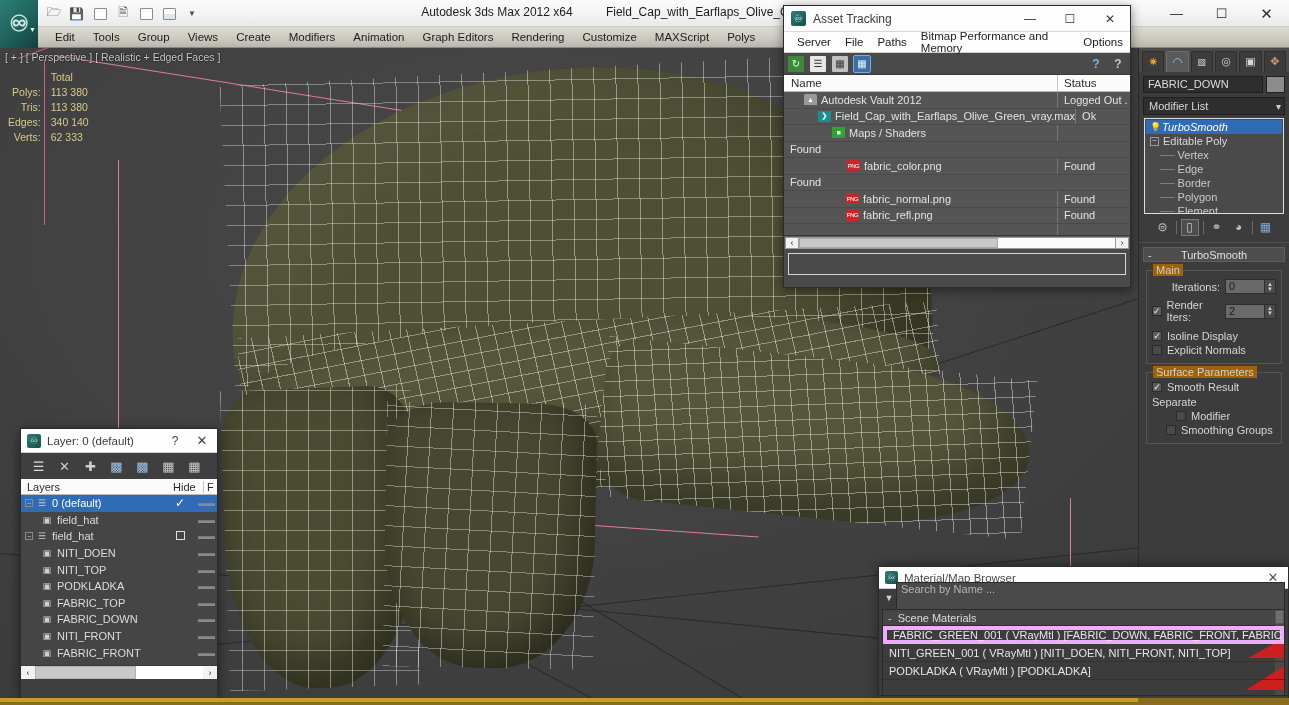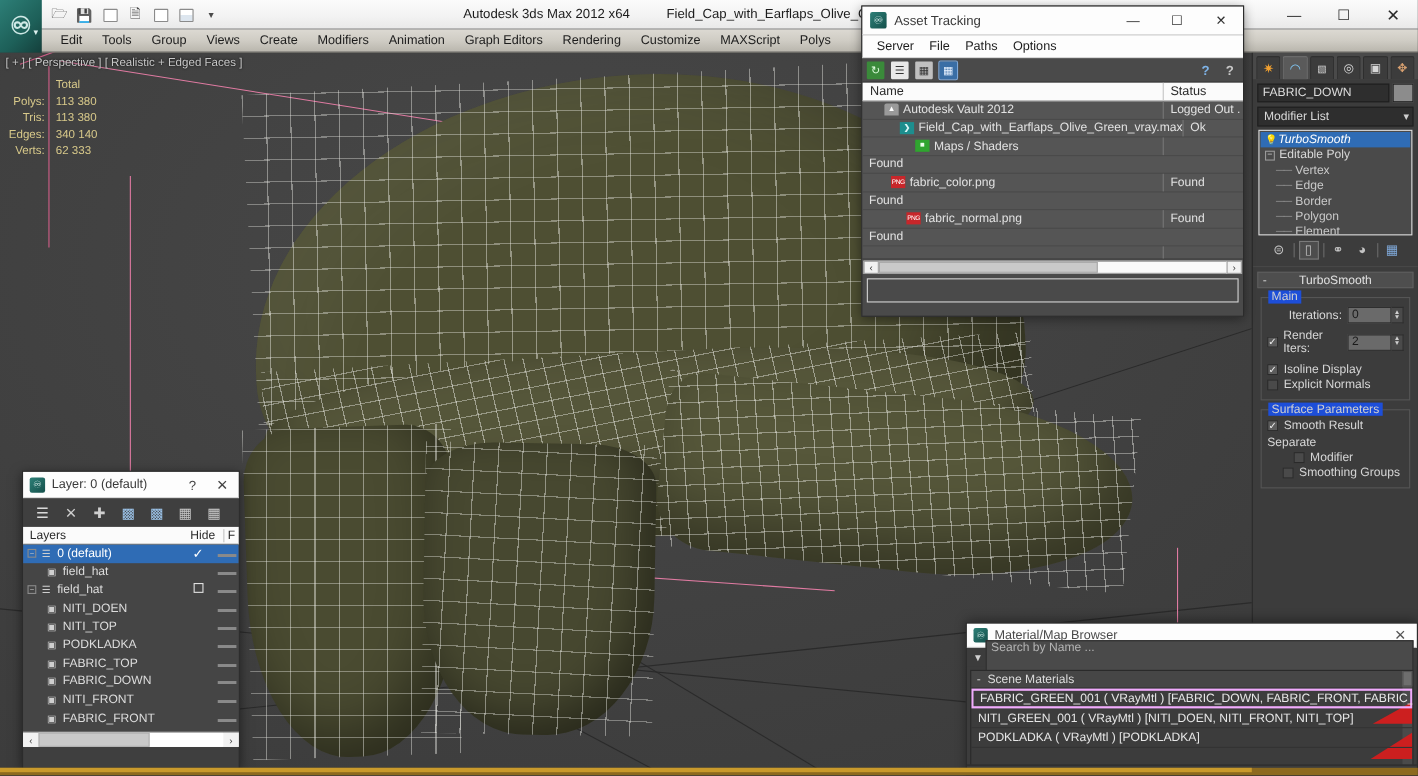--- a/index.html
+++ b/index.html
@@ -187,21 +187,21 @@
   .rollup-hdr {
     height:15px; background:#4e4e4e; border:1px solid #5e5e5e;
     display:flex; align-items:center; justify-content:center; position:relative;
     color:#e0e0e0; font-size:11px;
   }
   .rollup-hdr .mn { position:absolute; left:4px; color:#cfcfcf; }
   .grp {
     border:1px solid #555; margin:8px 3px 5px 3px; padding:6px 5px 5px 5px; position:relative;
   }
   .grp > .gt {
-    position:absolute; top:-7px; left:6px; background:#1d4ed8; padding:0 3px;
+    position:absolute; top:-7px; left:6px; background:#a16207; padding:0 3px;
     color:#cfcfcf; font-size:11px;
   }
   .frow { display:flex; align-items:center; margin:2px 0; font-size:11px; color:#d6d6d6; }
   .spin { display:flex; align-items:center; }
   .spin .fld {
     width:40px; height:15px; background:#6a6a6a; border:1px solid #2e2e2e;
     color:#1a1a1a; font-size:11px; line-height:13px; padding-left:3px;
   }
   .spin .arrows {
     width:11px; height:15px; background:#4a4a4a; border:1px solid #2e2e2e; border-left:none;
@@ -338,21 +338,21 @@
   .mb-search { height:17px; background:#3c3c3c; display:flex; align-items:center; padding:0 3px; }
   .mb-search .tri { width:14px; text-align:center; color:#d0d0d0; font-size:9px; }
   .mb-search .fld { flex:1; height:31px; background:#4a4a4a; border:1px solid #2a2a2a;
     color:#b4b4b4; font-size:11px; line-height:13px; padding-left:4px; }
   .mb-body { margin:3px 3px 0 3px; height:90px; background:#3c3c3c; border:1px solid #2a2a2a; position:relative; overflow:hidden; }
   .mb-cat { height:16px; background:#464646; border-bottom:1px solid #2e2e2e; display:flex; align-items:center;
     color:#dcdcdc; font-size:11px; padding-left:5px; }
   .mb-cat .mn { margin-right:6px; color:#cfcfcf; }
   .mb-item { height:18px; display:flex; align-items:center; padding-left:6px; color:#e6e6e6; font-size:11px;
     border-bottom:1px solid #333; position:relative; z-index:2; white-space:nowrap; }
-  .mb-item.sel { border:2px solid #f0abfc; height:18px; }
+  .mb-item.sel { border:4px solid #f0abfc; height:18px; }
   .mb-redtri { position:absolute; right:0; width:56px; height:62px; top:22px; z-index:1; }
   .mb-scrollbar { position:absolute; right:0; top:0; width:9px; height:100%; background:#4a4a4a; }
   .mb-scrollbar .th { width:9px; height:14px; background:#6e6e6e; border:1px solid #555; }
   .mb-foot { position:absolute; left:0; bottom:0; width:100%; height:9px; background:#3c3c3c; border-top:1px solid #2a2a2a; }
 
   
   .bottombar { position:absolute; left:0; bottom:0; width:1289px; height:7px; background:#8d6a1f; }
   .bottombar .inner { position:absolute; left:0; top:0; width:1138px; height:4px; background:#c99a2c; }
 </style>
 </head>
@@ -611,20 +611,21 @@
       <div class="ic">♾</div>
       <div class="t">Asset Tracking</div>
       <div class="wc">—</div>
       <div class="wc">☐</div>
       <div class="wc">✕</div>
     </div>
     <div class="asset-menu">
       <span>Server</span>
       <span>File</span>
       <span>Paths</span>
+      <span>Bitmap Performance and Memory</span>
       <span>Options</span>
     </div>
     <div class="asset-icons">
       <div class="ai" style="background:#3a8a3a;color:#e0ffe0;">↻</div>
       <div class="ai" style="background:#e8e8e8;color:#333;">☰</div>
       <div class="ai" style="background:#c0c0c0;color:#333;">▦</div>
       <div class="ai sel" style="color:#e8f2ff;">▦</div>
       <div class="spacer"></div>
       <div class="ai help">?</div>
       <div class="ai help" style="color:#c8c8c8;">?</div>
@@ -658,40 +659,44 @@
           <span>Maps / Shaders</span>
         </div>
         <div class="c2"></div>
       </div>
 
       <div class="al-row">
         <div class="c2">Found</div>
       </div>
 
       <div class="al-row">
-        <div class="c1" style="padding-left:26px;">
+        <div class="c1" style="padding-left:63px;">
           <span class="ric png">PNG</span>
           <span>fabric_color.png</span>
         </div>
         <div class="c2">Found</div>
       </div>
 
       <div class="al-row">
         <div class="c2">Found</div>
       </div>
 
       <div class="al-row">
-        <div class="c1" style="padding-left:40px;">
+        <div class="c1" style="padding-left:62px;">
           <span class="ric png">PNG</span>
           <span>fabric_normal.png</span>
         </div>
         <div class="c2">Found</div>
       </div>
 
       <div class="al-row">
+        <div class="c1" style="padding-left:62px;">
+          <span class="ric png">PNG</span>
+          <span>fabric_refl.png</span>
+        </div>
         <div class="c2">Found</div>
       </div>
 
       <div class="al-row">
         <div class="c1"></div>
           <div class="c2"></div>
       </div>
     </div>
 
     <div class="asset-scroll">

